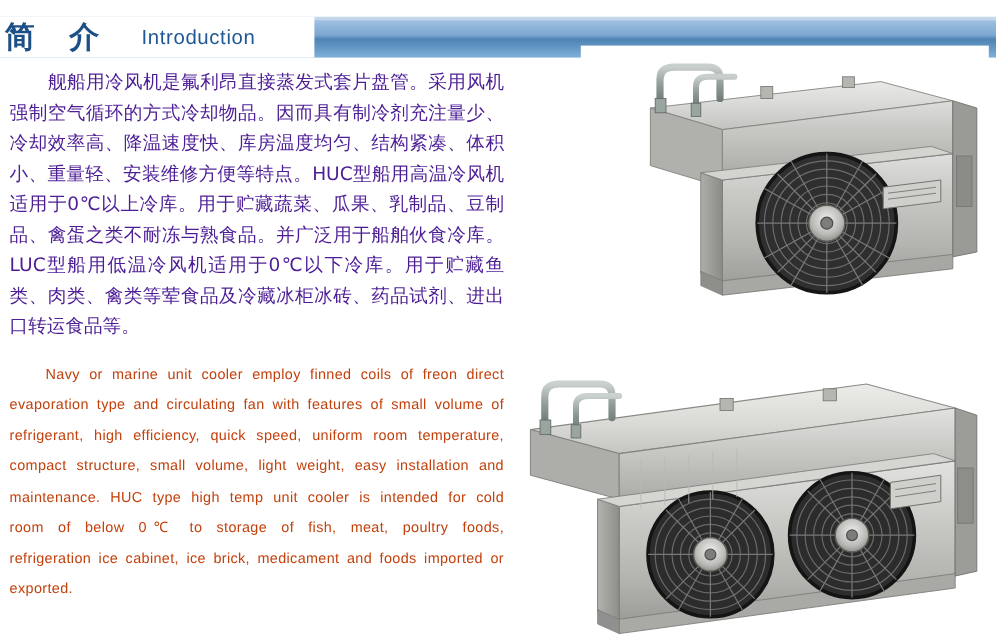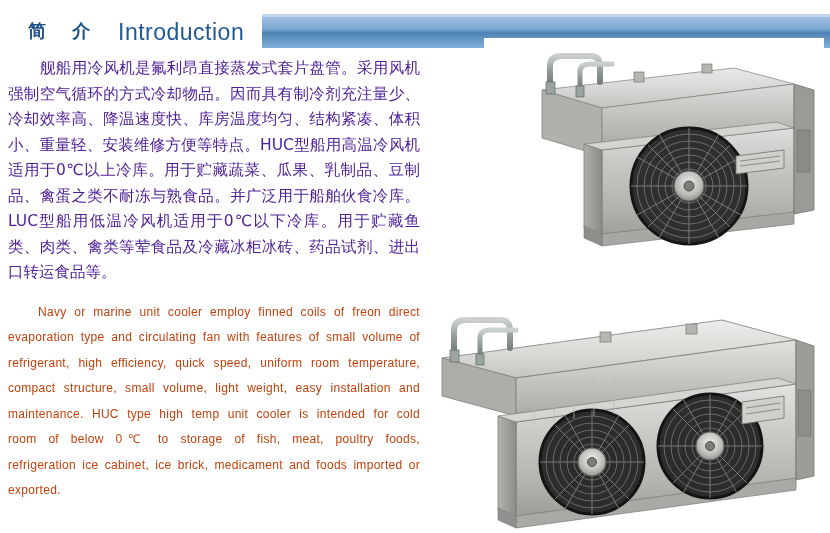--- a/index.html
+++ b/index.html
@@ -44,35 +44,35 @@
   .header-left {
     position: absolute;
     left: 0;
     top: 0;
     width: 262px;
     height: 34px;
     background: #ffffff;
   }
   .header-cn {
     position: absolute;
-    left: 28px;
+    left: 4px;
     top: 1px;
     font-family: "DejaVu Sans", sans-serif;
-    font-size: 18px;
+    font-size: 25px;
     font-weight: bold;
     color: #1c4f86;
     letter-spacing: 10px;
     line-height: 32px;
   }
   .header-en {
     position: absolute;
     left: 118px;
     top: 2px;
     font-family: "Liberation Sans", sans-serif;
-    font-size: 23px;
+    font-size: 17px;
     color: #1f5894;
     line-height: 32px;
     letter-spacing: .5px;
   }
 
   
   .text-col {
     position: absolute;
     left: 8px;
     top: 56px;

